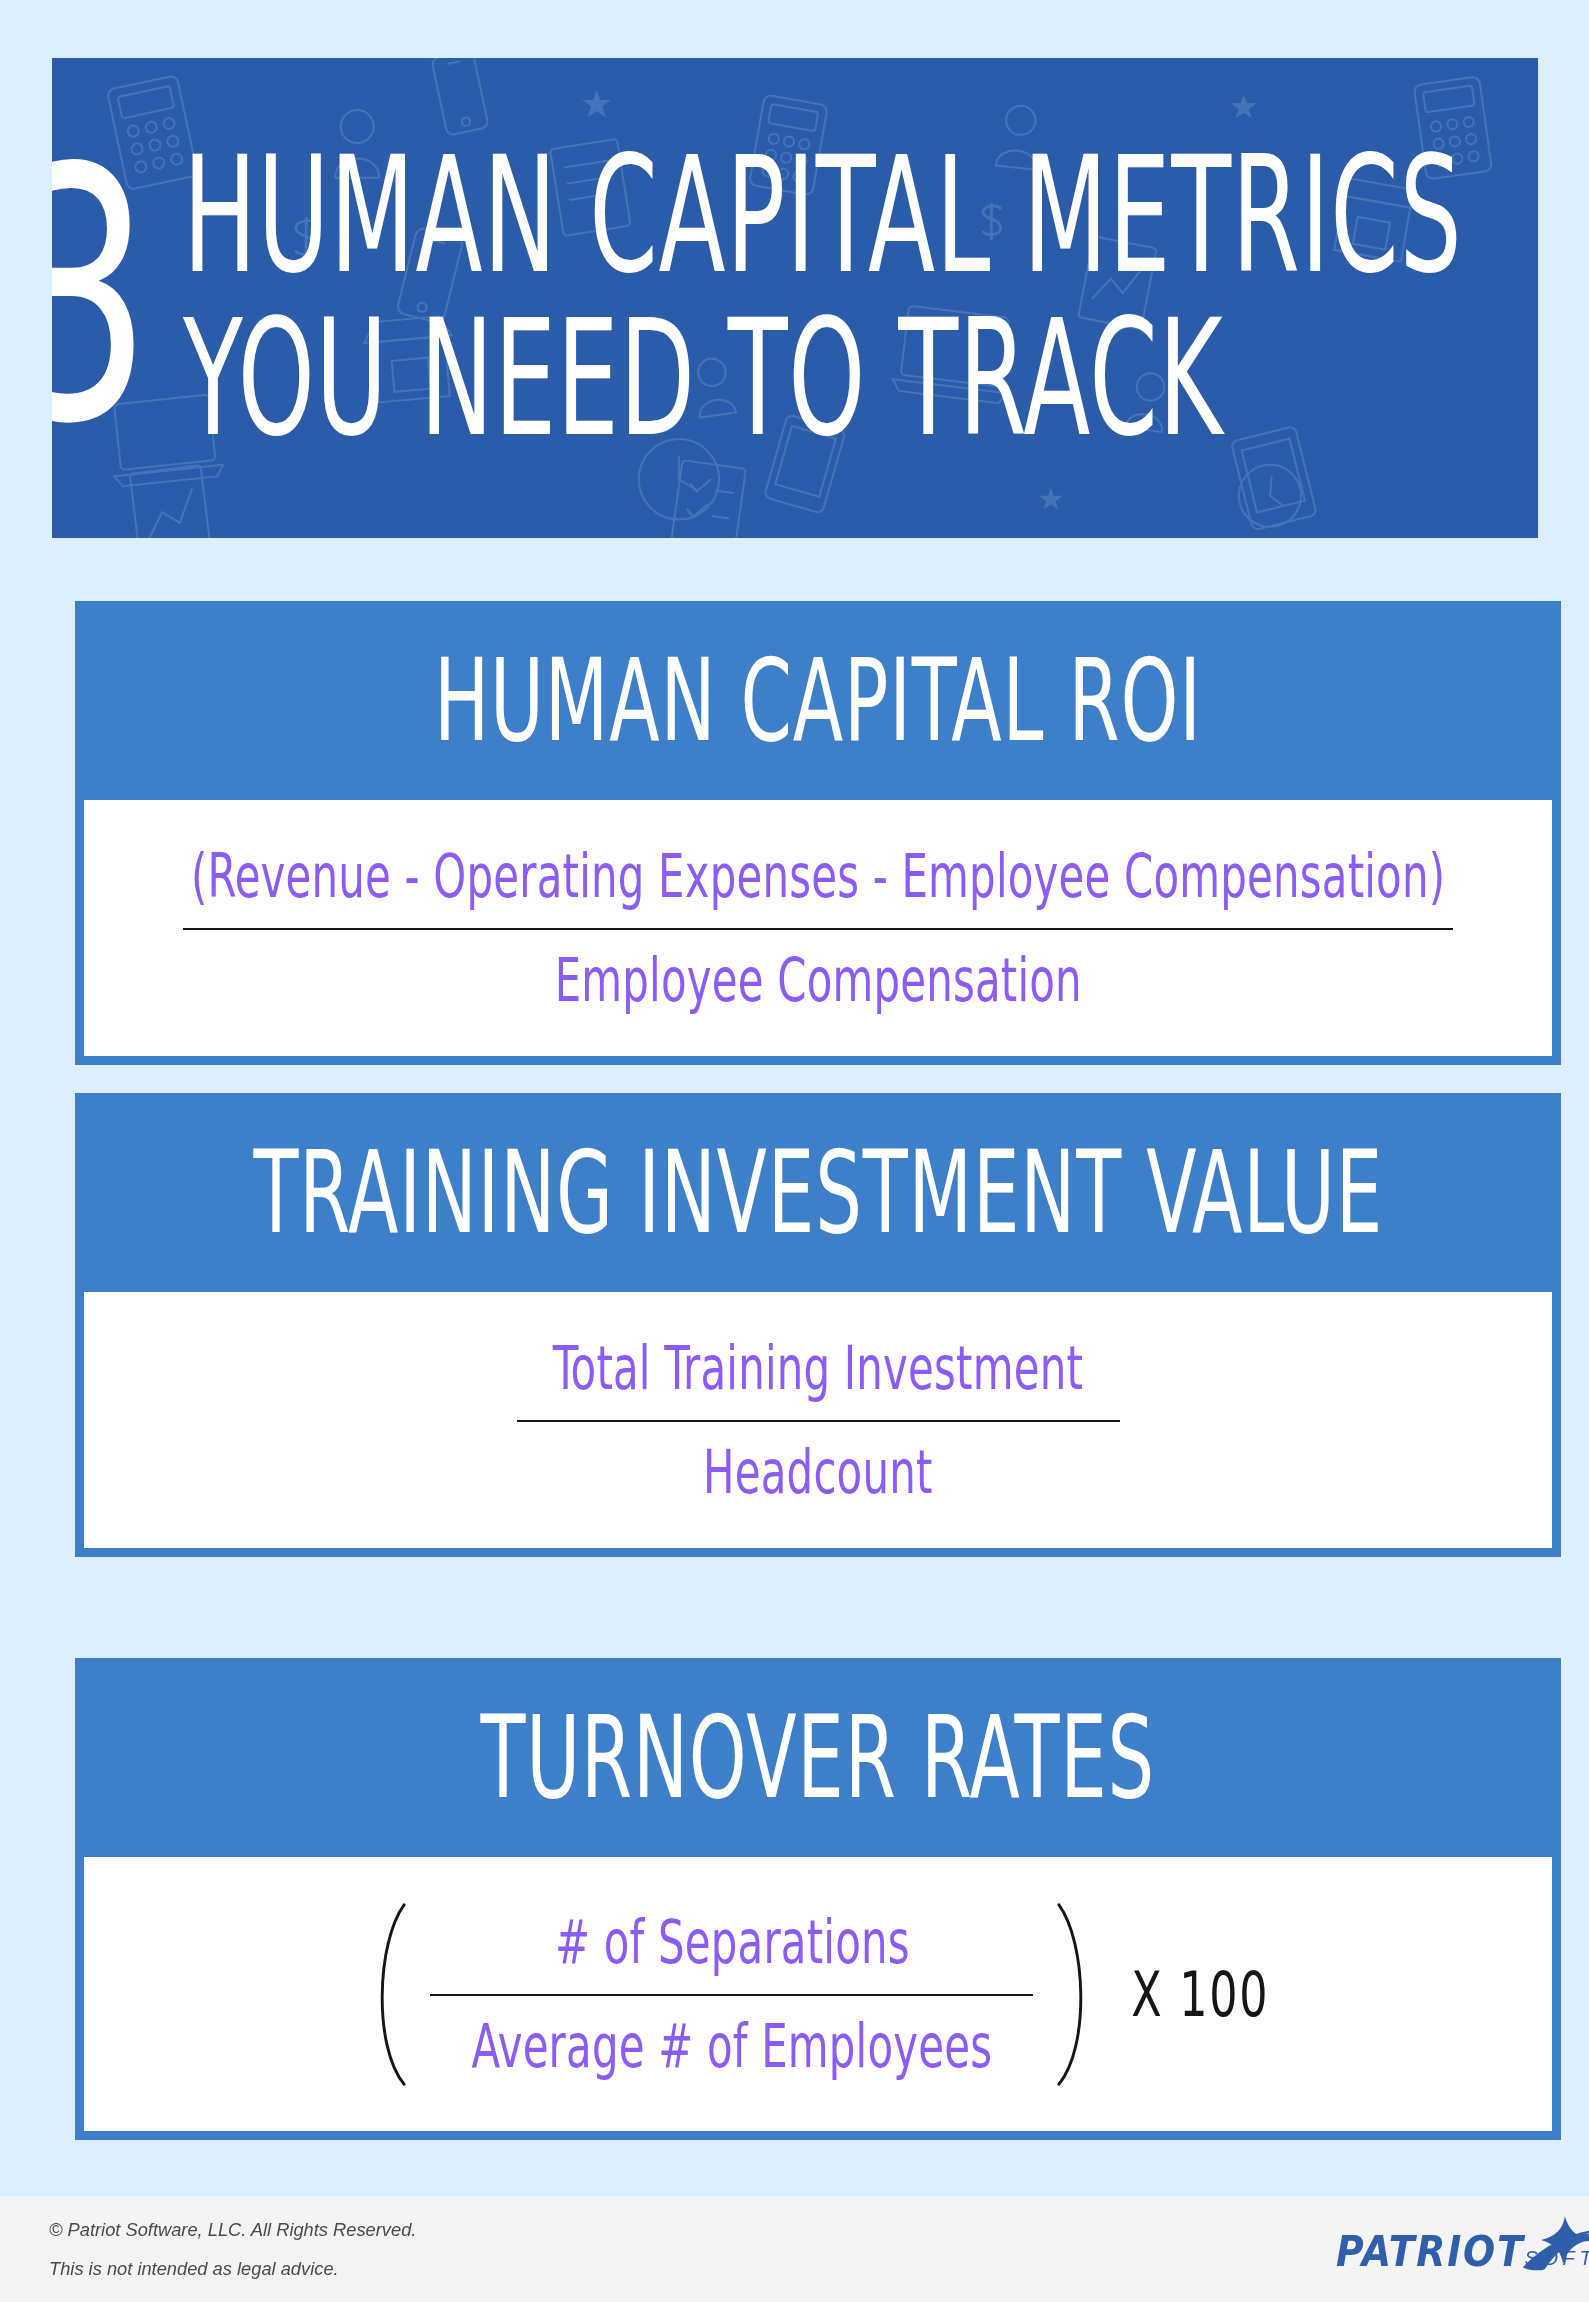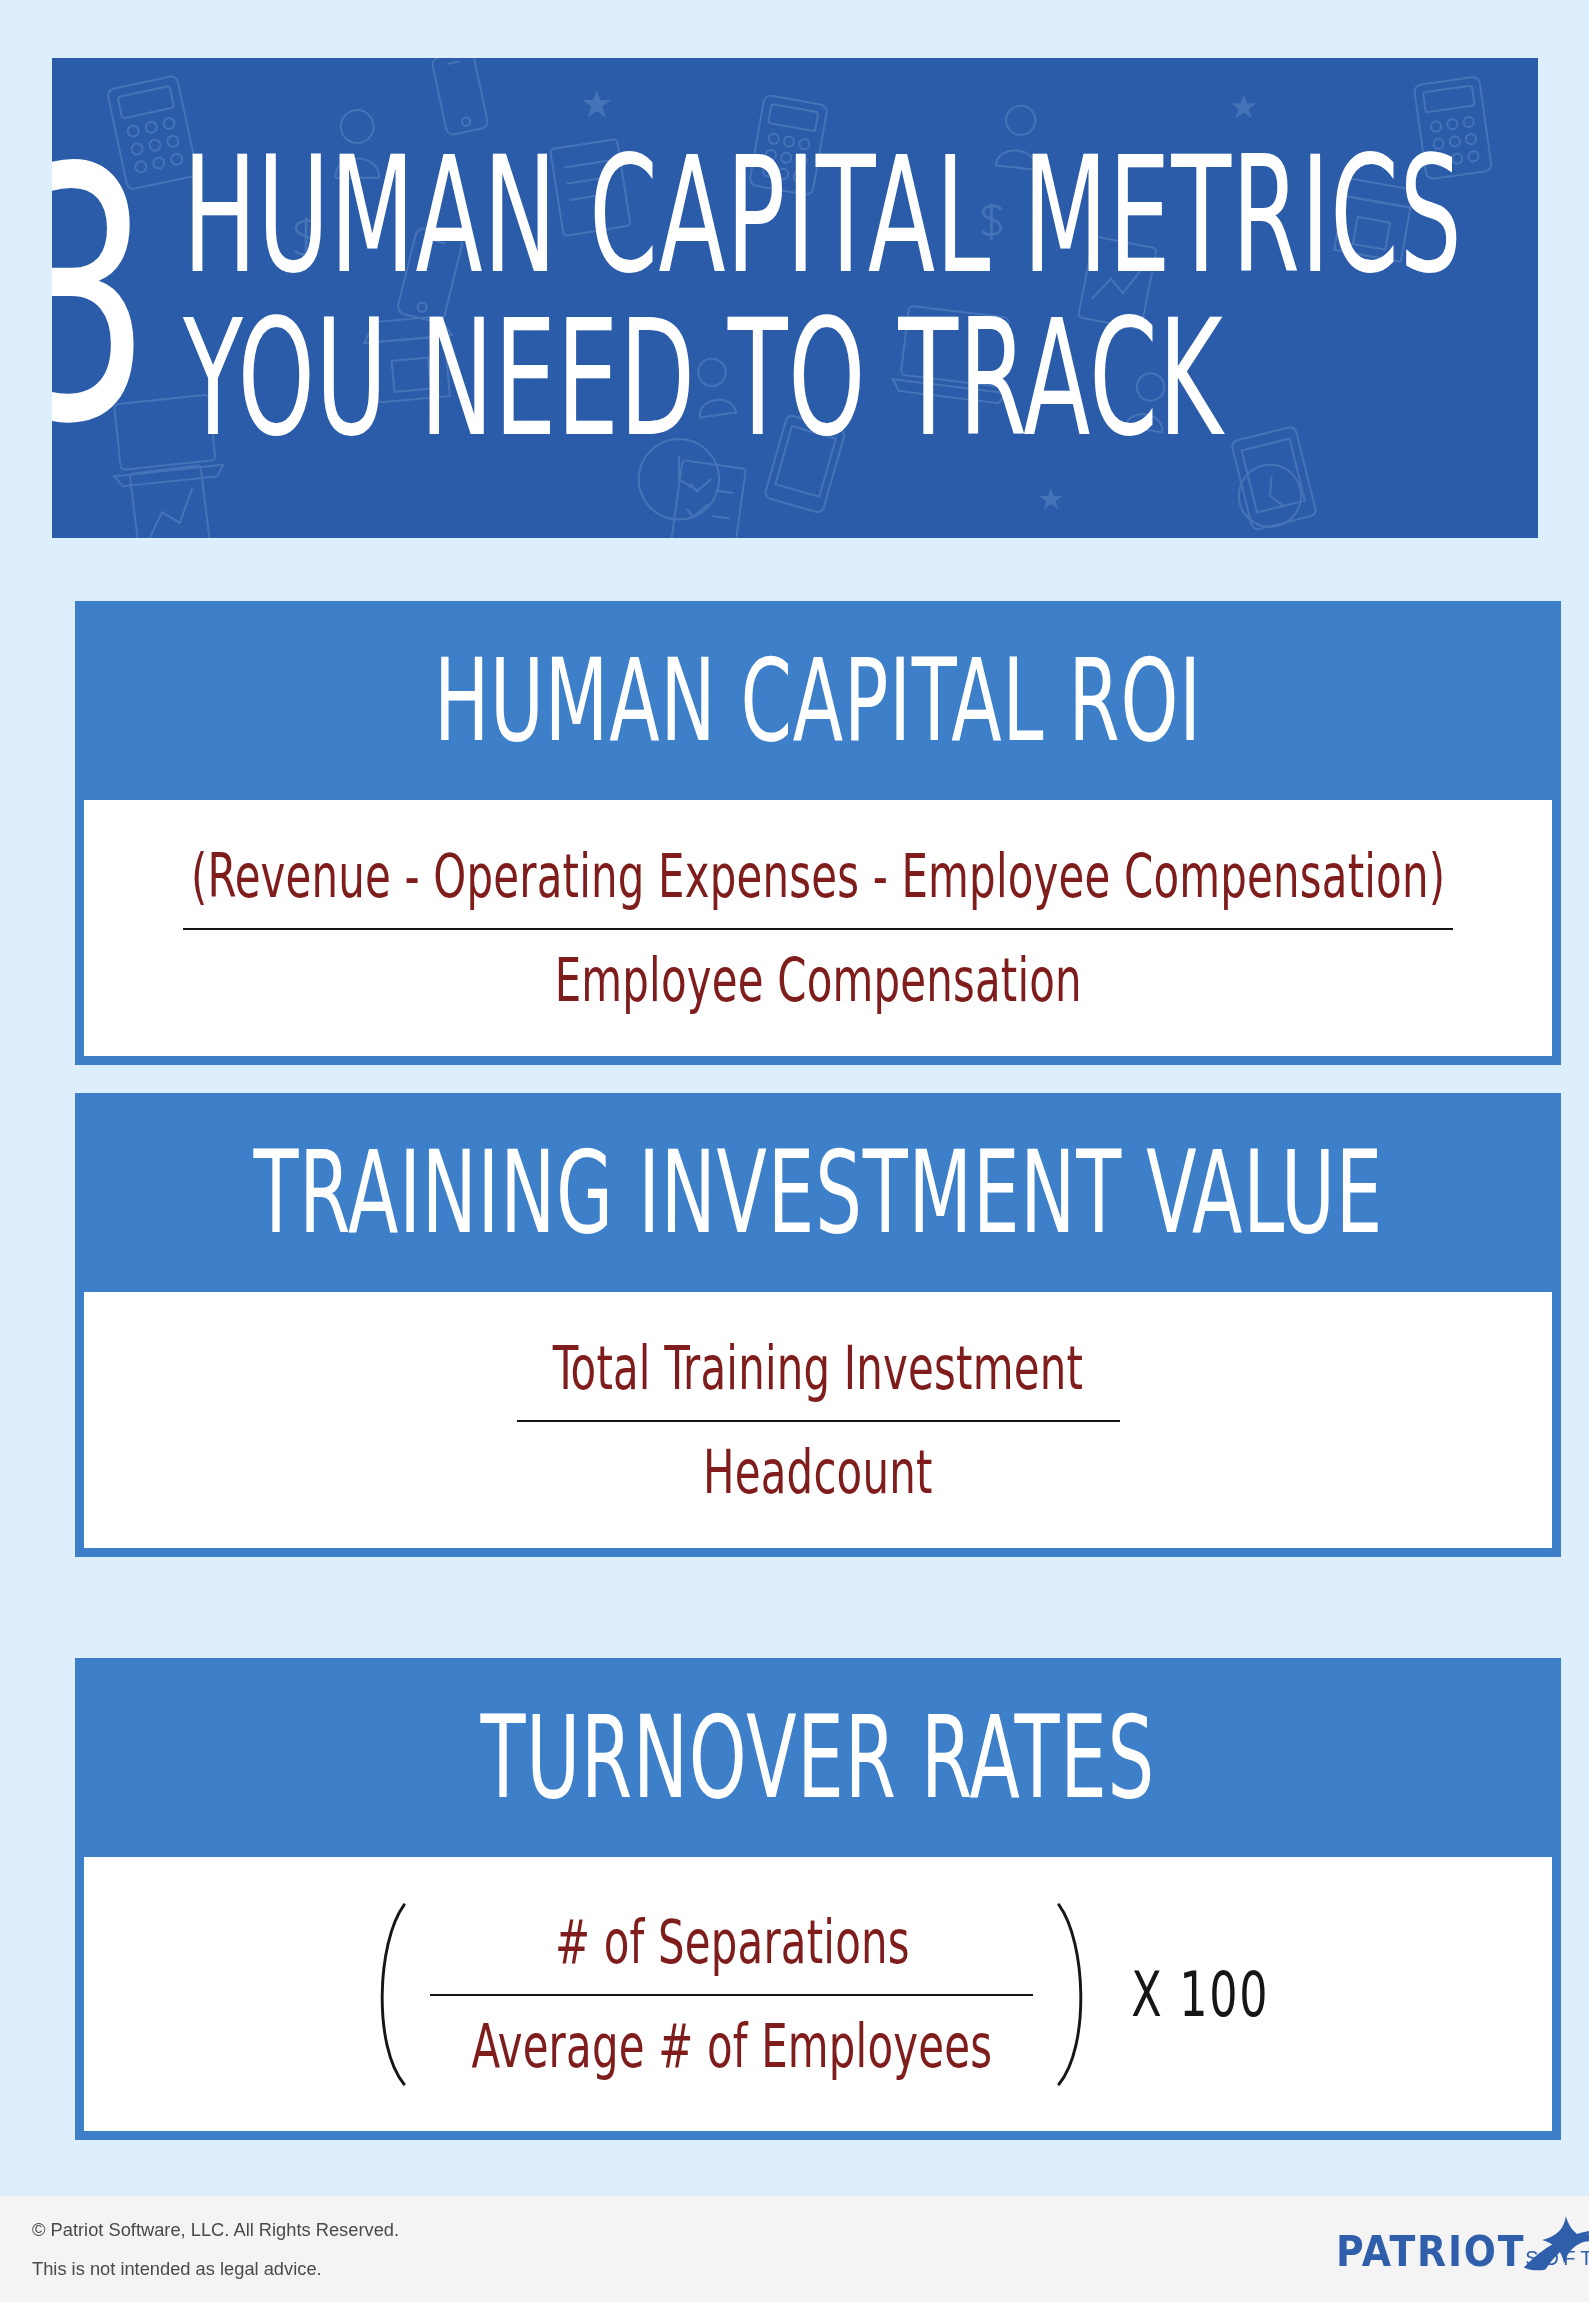--- a/index.html
+++ b/index.html
@@ -110,21 +110,21 @@
     align-items: center;
     justify-content: center;
   }
 
   
   .fraction {
     display: inline-flex;
     flex-direction: column;
     align-items: center;
     font-family: "Liberation Sans Narrow", "DejaVu Sans Condensed", "Liberation Sans", sans-serif;
-    color: #7f1d1d;
+    color: #8b5cf6;
   }
   .frac-num, .frac-den {
     font-size: 48px;
     line-height: 1.38;
     white-space: nowrap;
     letter-spacing: 0.2px;
     transform: scaleX(0.97) scaleY(1.26);
     padding: 0 5.5px;
   }
   .frac-bar {
@@ -177,21 +177,22 @@
   .footer {
     position: absolute;
     left: 0;
     top: 2196px;
     width: 1590px;
     height: 107px;
     background: #f4f4f4;
     display: flex;
     align-items: center;
     justify-content: space-between;
-    padding: 0 53px 0 32px;
+    padding: 0 53px 0 49px;
+    font-style: italic;
   }
   .footer-text {
     display: flex;
     flex-direction: column;
     gap: 20px;
   }
   .footer-line {
     font-family: "Liberation Sans", "DejaVu Sans", sans-serif;
     font-size: 18.3px;
     color: #4a4a4a;

